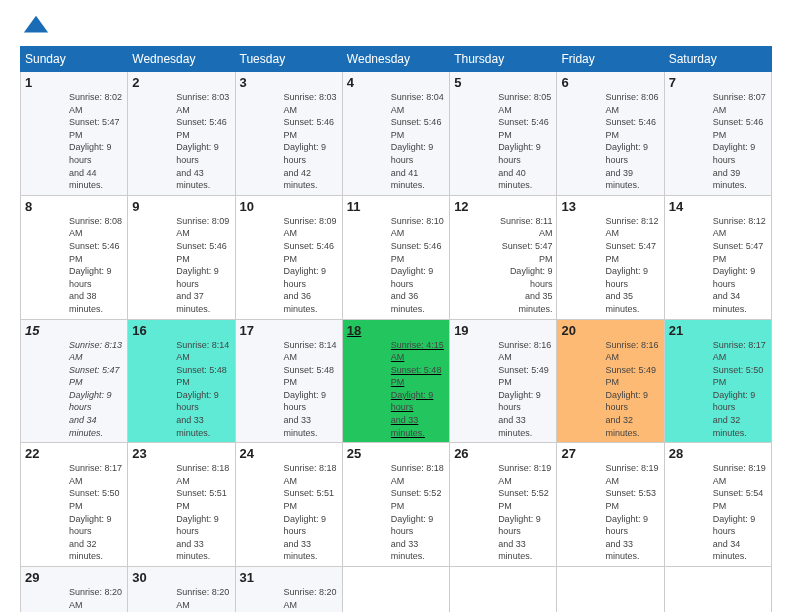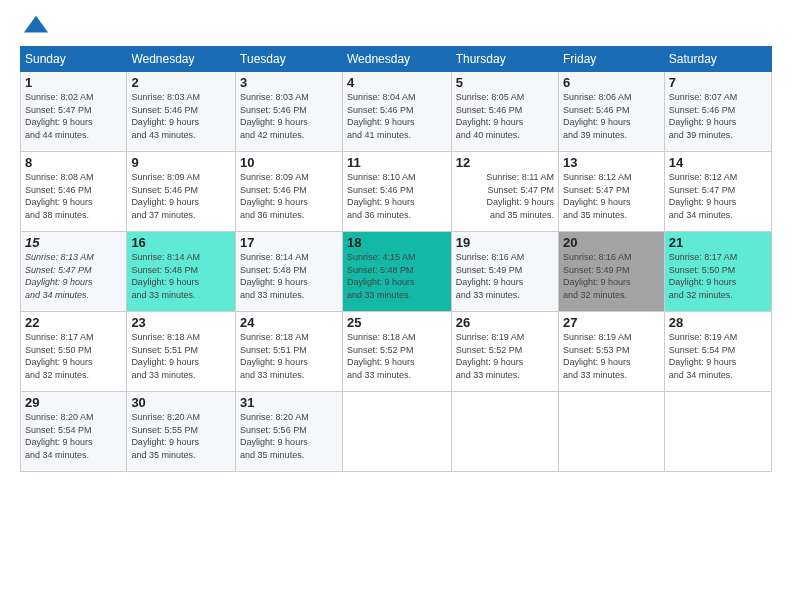--- a/index.html
+++ b/index.html
@@ -73,20 +73,21 @@
       font-size: 13px;
       font-weight: bold;
       color: #222;
       display: block;
       margin-bottom: 1px;
     }
     .day-info {
       font-size: 9px;
       color: #444;
       line-height: 1.4;
+      margin-left: 44px;
     }
   </style>
 </head>
 <body>
 
 <div class="page">
   <div class="header">
     <div class="logo">
       <div>
         <div style="display:flex;align-items:center;">
@@ -234,35 +235,35 @@
 Daylight: 9 hours
 and 33 minutes.</div>
           </td>
           <td style="background: rgb(245, 247, 250);">
             <span class="day-num">17</span>
             <div class="day-info" style="white-space: pre-line;">Sunrise: 8:14 AM
 Sunset: 5:48 PM
 Daylight: 9 hours
 and 33 minutes.</div>
           </td>
-          <td style="background: #14b8a6;">
+          <td style="background: #22c55e; text-decoration: underline;">
             <span class="day-num">18</span>
             <div class="day-info" style="white-space: pre-line;">Sunrise: 4:15 AM
 Sunset: 5:48 PM
 Daylight: 9 hours
 and 33 minutes.</div>
           </td>
           <td style="background: rgb(245, 247, 250);">
             <span class="day-num">19</span>
             <div class="day-info" style="white-space: pre-line;">Sunrise: 8:16 AM
 Sunset: 5:49 PM
 Daylight: 9 hours
 and 33 minutes.</div>
           </td>
-          <td style="background: #a3a3a3;">
+          <td style="background: #fdba74;">
             <span class="day-num">20</span>
             <div class="day-info" style="white-space: pre-line;">Sunrise: 8:16 AM
 Sunset: 5:49 PM
 Daylight: 9 hours
 and 32 minutes.</div>
           </td>
           <td style="background: #5eead4;">
             <span class="day-num">21</span>
             <div class="day-info" style="white-space: pre-line;">Sunrise: 8:17 AM
 Sunset: 5:50 PM

